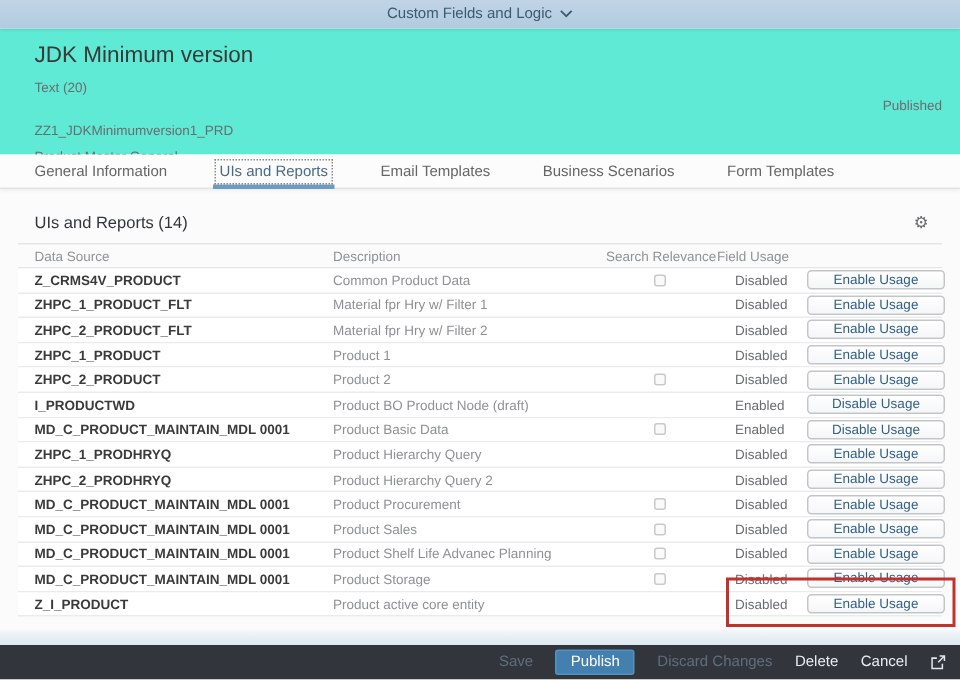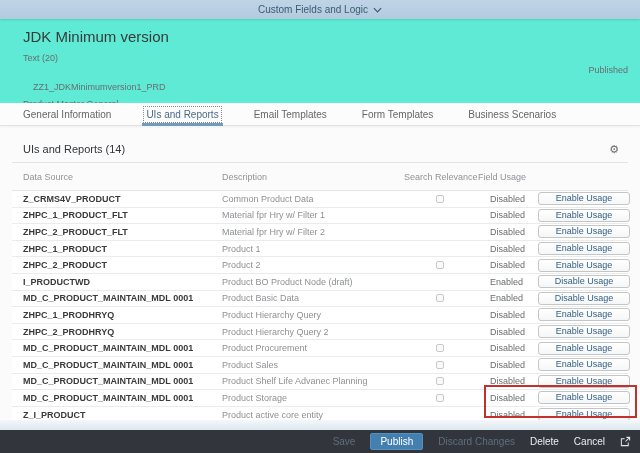--- a/index.html
+++ b/index.html
@@ -29,21 +29,21 @@
   .obj-header {
     height:84px; flex:0 0 84px;
     background:#5eead4;
     position:relative;
     padding:9px 23px 0;
   }
   .obj-title { font-size:15px; color:#3a3a3a; font-weight:400; }
   .meta { position:absolute; font-size:9px; color:#6a6d70; white-space:nowrap; }
   .meta.type   { left:23px; top:34px; }
   .meta.status { right:12px; top:46px; }
-  .meta.tech   { left:33px; top:63px; }
+  .meta.tech   { left:23px; top:63px; }
   .meta.ctx    { left:23px; top:80px; }
 
   
   .tab-bar {
     height:23px; flex:0 0 23px;
     background:#fcfcfd;
     border-bottom:1px solid #e2e2e2;
     display:flex; align-items:center;
     padding-left:23px; gap:35px;
     position:relative; z-index:2;
@@ -65,21 +65,21 @@
   .section-title { font-size:11px; color:#32363a; }
   .gear { font-size:11px; color:#6a6d70; cursor:pointer; line-height:1; }
 
   .tbl { margin:0 12px; }
   .thead, .trow {
     display:grid;
     grid-template-columns:210px 180px 76px 52px auto;
     align-items:center;
   }
   .thead {
-    height:29px;
+    height:17px;
     border-top:1px solid #e5e5e5; border-bottom:1px solid #e5e5e5;
     font-size:9px; color:#8f9396;
   }
   .thead .h1 { padding-left:11px; }
   .thead .h3 { padding-left:2px; }
   .thead .h4 { padding-left:0; grid-column:4 / 6; }
   .trow { height:16.6px; background:#fff; border-bottom:1px solid #ebebeb; }
   .c1 { padding-left:11px; font-size:9px; font-weight:bold; color:#3a3a3a; white-space:nowrap; overflow:hidden; }
   .c2 { font-size:9px; color:#8e9194; white-space:nowrap; overflow:hidden; }
   .c3 { display:flex; justify-content:center; }
@@ -147,24 +147,24 @@
   <div class="tab">
       <span class="tab-label">General Information</span>
     </div>
   <div class="tab selected">
       <span class="tab-label">UIs and Reports</span>
     </div>
   <div class="tab">
       <span class="tab-label">Email Templates</span>
     </div>
   <div class="tab">
+      <span class="tab-label">Business Scenarios</span>
+    </div>
+  <div class="tab">
       <span class="tab-label">Form Templates</span>
-    </div>
-  <div class="tab">
-      <span class="tab-label">Business Scenarios</span>
     </div>
 </div>
 
 <div class="content">
   <div class="section-header">
     <span class="section-title">UIs and Reports (14)</span>
     <span class="gear">⚙</span>
   </div>
 
   <div class="tbl">

